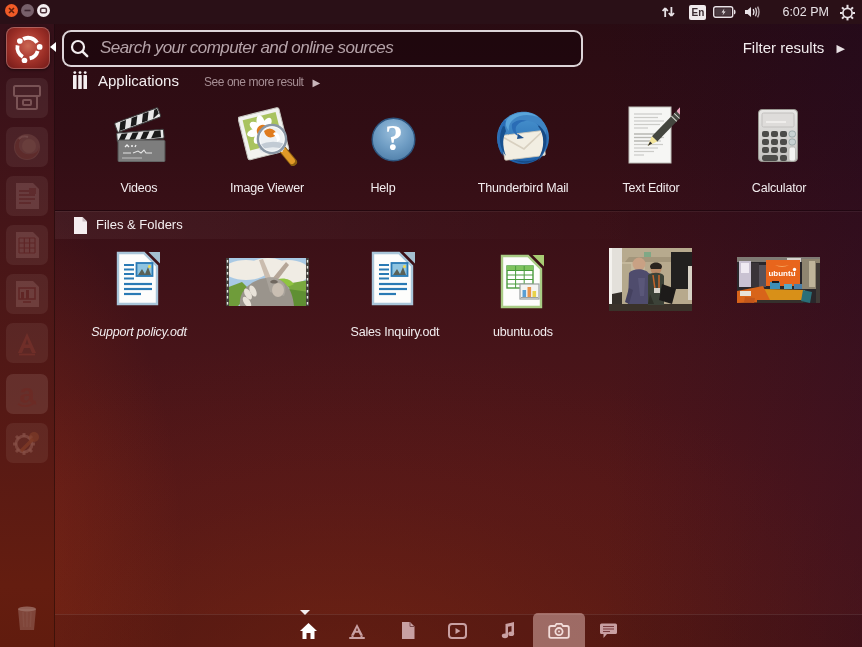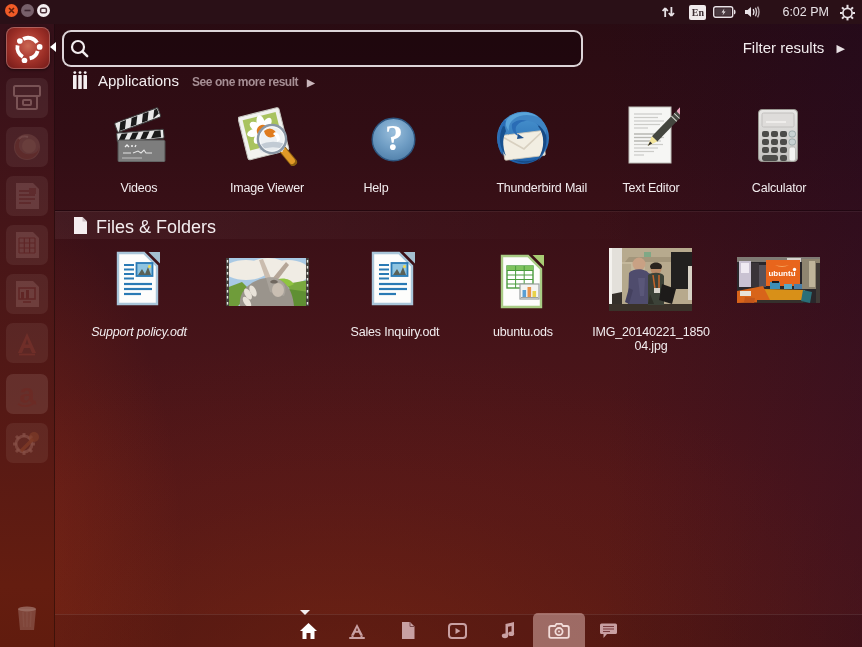--- a/index.html
+++ b/index.html
@@ -16,21 +16,21 @@
 
 
 #panel { position:absolute; left:0; top:0; width:862px; height:24px; background:#2a1017; }
 .winbtn { position:absolute; top:4px; width:13px; height:13px; border-radius:50%; }
 #btn-close { left:5px; background:#f05b27; }
 #btn-min { left:21px; background:#77606a; }
 #btn-max { left:37px; background:#f4eef0; }
 .winbtn svg { position:absolute; left:0; top:0; }
 #indicators { position:absolute; right:6px; top:0; height:24px; display:flex; align-items:center; }
 #clock { color:#e8e2e6; font-size:12.5px; margin:0 10px 0 20px; letter-spacing:0px;}
-.ind { margin:0; display:flex; align-items:flex-end;font-family:Liberation Serif, serif; }
+.ind { margin:0; display:flex; align-items:flex-end; }
 #enbox { width:17px; height:15px; background:#f0eaec; border-radius:2px; color:#3a2b30; font-size:10px; font-weight:bold; text-align:center; line-height:15px; }
 
 
 #launcher { position:absolute; left:0; top:24px; width:55px; height:623px;
   background:linear-gradient(180deg, #341019 0%, #3f1319 20%, #4c1717 45%, #591a14 70%, #641d10 90%, #611c0e 100%);
   border-right:1px solid rgba(0,0,0,0.35);
 }
 .ltile { position:absolute; left:6px; width:42px; height:40px; border-radius:7px;
   background:rgba(255,235,230,0.07); }
 .ltile svg { position:absolute; left:5px; top:4px; opacity:0.27; }
@@ -40,23 +40,23 @@
 #bfb-arrow { position:absolute; left:50px; top:42px; width:0; height:0;
   border-top:5px solid transparent; border-bottom:5px solid transparent; border-right:6px solid #ffffff; }
 
 
 #searchbox { position:absolute; left:62px; top:30px; width:521px; height:37px;
   border:2px solid rgba(243,235,238,0.9); border-radius:9px; background:rgba(18,2,8,0.45); }
 #searchtext { position:absolute; left:100px; top:38px; color:#b4a2a8; font-size:17px; font-style:italic; letter-spacing:-0.55px; }
 #filter { position:absolute; right:17px; top:39px; color:#f2ecee; font-size:15px; }
 #filter .arr { font-size:11px; margin-left:8px; position:relative; top:-1px; color:#e8e0e3;}
 #apps-title { position:absolute; left:98px; top:72px; color:#f4eef0; font-size:15px; }
-#apps-more { position:absolute; left:192px; top:75px; color:#a68e94; font-size:12px; letter-spacing:-0.45px;font-weight:bold; }
+#apps-more { position:absolute; left:204px; top:75px; color:#a68e94; font-size:12px; letter-spacing:-0.45px; }
 #apps-more .arr { margin-left:6px; font-size:10px; color:#c9b6bb; }
-#files-title { position:absolute; left:96px; top:217px; color:#f4eef0; font-size:18px; }
+#files-title { position:absolute; left:96px; top:217px; color:#f4eef0; font-size:13px; }
 #sep { position:absolute; left:55px; top:210px; width:807px; height:1px; background:rgba(20,2,10,0.55); box-shadow:0 1px 0 rgba(255,255,255,0.06); }
 
 .cell { position:absolute; width:128px; text-align:center; }
 .cell .lbl { color:#f2ecee; font-size:12.5px; letter-spacing:-0.2px; line-height:14px; margin-top:0px; }
 
 
 #lensbar { position:absolute; left:55px; top:614px; width:807px; height:33px;
   background:rgba(12,0,6,0.10); border-top:1px solid rgba(255,255,255,0.09); }
 #caret { position:absolute; left:300px; top:610px; width:0; height:0;
   border-left:5px solid transparent; border-right:5px solid transparent; border-top:5px solid #f4eef0; }
@@ -218,20 +218,21 @@
         </svg>
       </div>
   </div>
   <div id="bfb-arrow"></div>
 
   <div id="searchbox"></div>
   <svg class="abs" style="left:70px; top:39px;" width="20" height="20" viewBox="0 0 20 20">
     <circle cx="8" cy="8" r="6" fill="none" stroke="#f2ecee" stroke-width="2.2"></circle>
     <path d="M12.6 12.6 L17.2 17.2" stroke="#f2ecee" stroke-width="2.4" stroke-linecap="round"></path>
   </svg>
+  <div id="searchtext">Search your computer and online sources</div>
   <div id="filter">Filter results <span class="arr">▶</span></div>
 
   <svg class="abs" style="left:72px; top:71px;" width="18" height="19" viewBox="0 0 18 19">
     <g fill="#f4eef0">
       <rect x="1" y="4" width="3.6" height="14" rx="0.6"></rect>
       <rect x="6.2" y="4" width="3.6" height="14" rx="0.6"></rect>
       <rect x="11.4" y="4" width="3.6" height="14" rx="0.6"></rect>
       <circle cx="2.8" cy="1.6" r="1.4"></circle>
         <circle cx="8" cy="1.6" r="1.4"></circle>
         <circle cx="13.2" cy="1.6" r="1.4"></circle>
@@ -391,24 +392,24 @@
         <rect x="31" y="30" width="6.5" height="6" rx="2.6"></rect>
     </g>
     <rect x="31" y="38" width="6.5" height="14" rx="2" fill="#f4f4f2" stroke="#b9b9b4" stroke-width="0.8"></rect>
   </svg>
   <div class="cell" style="left:75px; top:181px;text-align:center;">
       <div class="lbl">Videos</div>
     </div>
   <div class="cell" style="left:203px; top:181px;">
       <div class="lbl">Image Viewer</div>
     </div>
-  <div class="cell" style="left:312px; top:181px;">
+  <div class="cell" style="left:319px; top:181px;">
       <div class="lbl">Help</div>
     </div>
-  <div class="cell" style="left:459px; top:181px;text-align:right;">
+  <div class="cell" style="left:459px; top:181px;">
       <div class="lbl">Thunderbird Mail</div>
     </div>
   <div class="cell" style="left:587px; top:181px;">
       <div class="lbl">Text Editor</div>
     </div>
   <div class="cell" style="left:715px; top:181px;">
       <div class="lbl">Calculator</div>
     </div>
 
   <svg class="abs" style="left:115px; top:250px;" width="48" height="57" viewBox="0 0 48 57">
@@ -571,23 +572,20 @@
   </svg>
   <div class="cell" style="left:75px; top:325px;font-style:italic;">
       <div class="lbl">Support policy.odt</div>
     </div>
   <div class="cell" style="left:331px; top:325px;">
       <div class="lbl">Sales Inquiry.odt</div>
     </div>
   <div class="cell" style="left:459px; top:325px;">
       <div class="lbl">ubuntu.ods</div>
     </div>
-  <div class="cell" style="left:587px; top:325px;">
-      <div class="lbl">IMG_20140221_1850<br>04.jpg</div>
-    </div>
 
   <div id="lensbar"></div>
   <div id="camhl"></div>
   <div id="caret"></div>
   <svg class="abs" style="left:299px; top:622px;" width="19" height="18" viewBox="0 0 19 18">
     <path d="M9.5 1 L18 9 L15.5 9 L15.5 17 L11.5 17 L11.5 11 L7.5 11 L7.5 17 L3.5 17 L3.5 9 L1 9 Z" fill="#ffffff"></path>
   </svg>
   <svg class="abs" style="left:347px; top:622px;" width="20" height="18" viewBox="0 0 20 18">
     <g fill="#c9a0a2">
       <path d="M10 2 L16 13.5 L13.2 13.5 L11.8 10.8 L8.2 10.8 L6.8 13.5 L4 13.5 Z M10 5.8 L8.9 8.8 L11.1 8.8 Z"></path>

